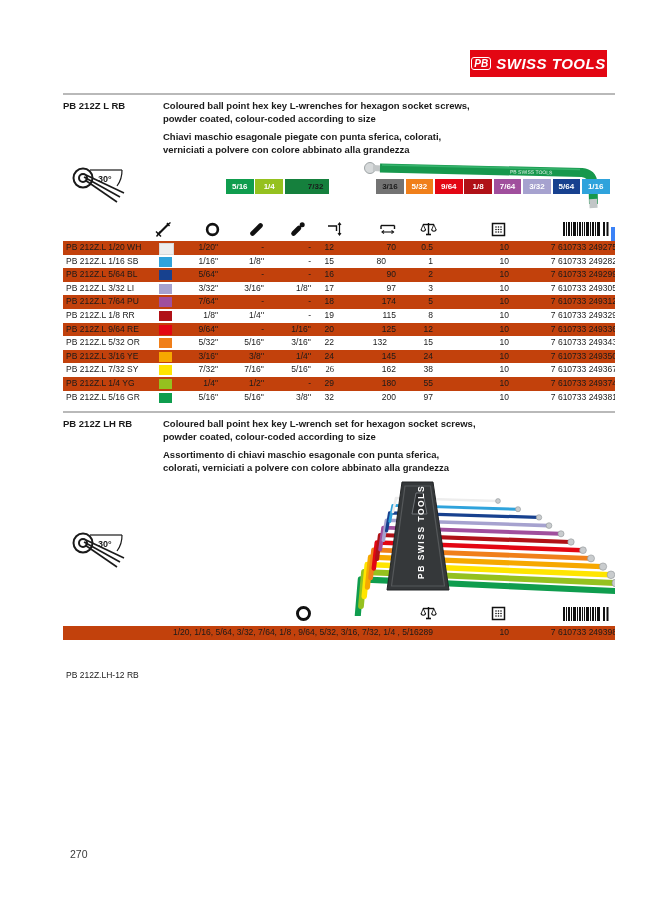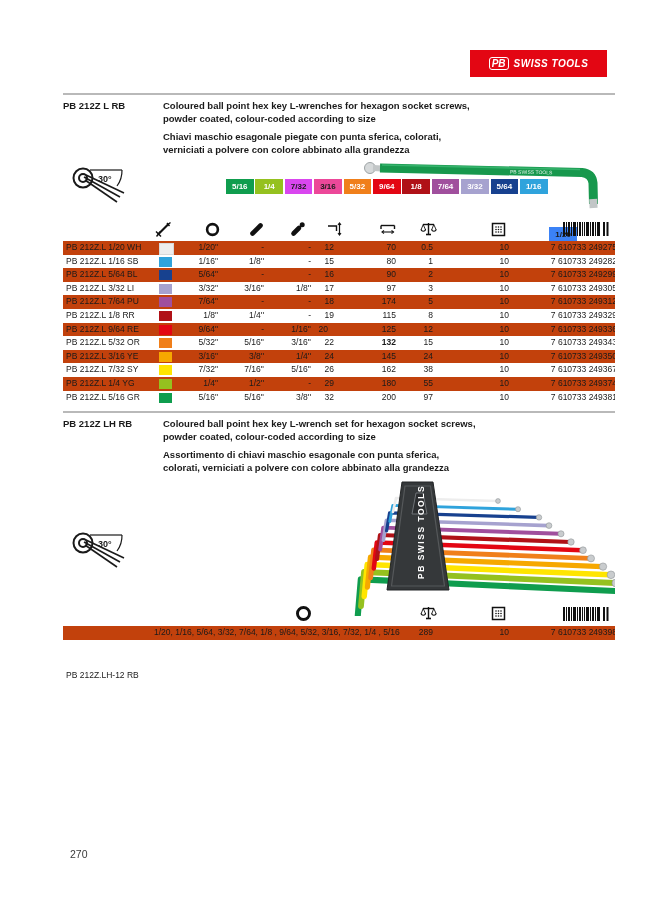--- a/index.html
+++ b/index.html
@@ -4,21 +4,21 @@
 <style>
   html,body{margin:0;padding:0;background:#fff;}
   #page{position:relative;width:615px;height:919px;background:#fff;overflow:hidden;
         font-family:"Liberation Sans",sans-serif;color:#1a1a1a;}
   .abs{position:absolute;}
   
   .logo{left:470px;top:50px;width:137px;height:27px;background:#e30613;display:flex;
         align-items:center;justify-content:center;}
   .logo .pb{color:#fff;border:1.5px solid #fff;border-radius:3px;font-weight:bold;
         font-style:italic;font-size:10px;line-height:11px;padding:0 2px;margin-right:5px;}
-  .logo .bt{color:#fff;font-weight:bold;font-style:italic;font-size:10px;letter-spacing:.5px;}
+  .logo .bt{color:#fff;font-weight:bold;font-style:italic;font-size:15px;letter-spacing:.5px;}
   
   .rule{height:2px;background:#b9b9b9;left:63px;width:557px;}
   
   .code{font-size:9.5px;font-weight:bold;}
   .desc{font-size:9.5px;font-weight:bold;line-height:12.5px;}
   
   #chips{left:226px;top:179px;display:flex;}
   .chip{width:27.6px;height:15px;margin-right:1.8px;display:flex;align-items:center;
         justify-content:center;font-size:8px;font-weight:bold;}
   
@@ -72,22 +72,22 @@
       <path d="M20,16 L222,20.5 Q232,21.5 233,31 L233.5,52" fill="none" stroke="#17984d" stroke-width="9"></path>
       <path d="M22,13 L220,17.5" stroke="#35b36c" stroke-width="1.6" fill="none"></path>
       <line x1="233.2" y1="47" x2="233.6" y2="56" stroke="#c2c6c7" stroke-width="8"></line>
       <text x="150" y="21.5" font-size="5" fill="#dff0e5" transform="rotate(1 150 21)">PB SWISS TOOLS</text>
     </svg>
   </div>
 
   <div id="chips" class="abs">
       <div class="chip" style="background: rgb(15, 157, 78); color: rgb(255, 255, 255);">5/16</div>
       <div class="chip" style="background: rgb(149, 193, 31); color: rgb(255, 255, 255);">1/4</div>
-      <div class="chip" style="background: #d946ef; color: rgb(26, 26, 26);">7/32</div>
-      <div class="chip" style="background: #ec4899; color: rgb(26, 26, 26);">3/16</div>
+      <div class="chip" style="background: #15803d; color: rgb(26, 26, 26); padding-left: 17px;">7/32</div>
+      <div class="chip" style="background: #737373; color: rgb(26, 26, 26); margin-left: 45px;">3/16</div>
       <div class="chip" style="background: rgb(240, 127, 26); color: rgb(255, 255, 255);">5/32</div>
       <div class="chip" style="background: rgb(227, 6, 19); color: rgb(255, 255, 255);">9/64</div>
       <div class="chip" style="background: rgb(176, 17, 23); color: rgb(255, 255, 255);">1/8</div>
       <div class="chip" style="background: rgb(160, 79, 157); color: rgb(255, 255, 255);">7/64</div>
       <div class="chip" style="background: rgb(166, 162, 207); color: rgb(255, 255, 255);">3/32</div>
       <div class="chip" style="background: rgb(23, 65, 143); color: rgb(255, 255, 255);">5/64</div>
       <div class="chip" style="background: rgb(47, 163, 220); color: rgb(255, 255, 255);">1/16</div>
       <div class="chip" style="background: #3b82f6; color: rgb(26, 26, 26); margin-top: 48px;">1/20</div>
     </div>
 
@@ -198,21 +198,21 @@
         <span class="cell r" style="left: 406px; width: 40px;">10</span>
         <span class="cell r" style="left: 444px; width: 110px;">7 610733 249275</span>
       </div>
       <div class="trow" style="top: 254.6px;">
         <span class="cell" style="left: 3px;">PB 212Z.L 1/16 SB</span>
         <span class="rowchip" style="background: rgb(47, 163, 220);"></span>
         <span class="cell r" style="left: 105px; width: 50px;">1/16"</span>
         <span class="cell r" style="left: 151px; width: 50px;">1/8''</span>
         <span class="cell r" style="left: 198px; width: 50px;">-</span>
         <span class="cell r" style="left: 231px; width: 40px;">15</span>
-        <span class="cell r" style="left: 293px; width: 40px;">80</span>
+        <span class="cell r" style="left: 283px; width: 40px;">80</span>
         <span class="cell r" style="left: 330px; width: 40px;">1</span>
         <span class="cell r" style="left: 406px; width: 40px;">10</span>
         <span class="cell r" style="left: 444px; width: 110px;">7 610733 249282</span>
       </div>
       <div class="trow stripe" style="top: 268.2px;">
         <span class="cell" style="left: 3px;">PB 212Z.L 5/64 BL</span>
         <span class="rowchip" style="background: rgb(23, 65, 143);"></span>
         <span class="cell r" style="left: 105px; width: 50px;">5/64"</span>
         <span class="cell r" style="left: 151px; width: 50px;">-</span>
         <span class="cell r" style="left: 198px; width: 50px;">-</span>
@@ -257,34 +257,34 @@
         <span class="cell r" style="left: 330px; width: 40px;">8</span>
         <span class="cell r" style="left: 406px; width: 40px;">10</span>
         <span class="cell r" style="left: 444px; width: 110px;">7 610733 249329</span>
       </div>
       <div class="trow stripe" style="top: 322.6px;">
         <span class="cell" style="left: 3px;">PB 212Z.L 9/64 RE</span>
         <span class="rowchip" style="background: rgb(227, 6, 19);"></span>
         <span class="cell r" style="left: 105px; width: 50px;">9/64"</span>
         <span class="cell r" style="left: 151px; width: 50px;">-</span>
         <span class="cell r" style="left: 198px; width: 50px;">1/16''</span>
-        <span class="cell r" style="left: 225px; width: 40px;">20</span>
+        <span class="cell r" style="left: 231px; width: 40px;">20</span>
         <span class="cell r" style="left: 293px; width: 40px;">125</span>
         <span class="cell r" style="left: 330px; width: 40px;">12</span>
         <span class="cell r" style="left: 406px; width: 40px;">10</span>
         <span class="cell r" style="left: 444px; width: 110px;">7 610733 249336</span>
       </div>
       <div class="trow" style="top: 336.2px;">
         <span class="cell" style="left: 3px;">PB 212Z.L 5/32 OR</span>
         <span class="rowchip" style="background: rgb(240, 127, 26);"></span>
         <span class="cell r" style="left: 105px; width: 50px;">5/32"</span>
         <span class="cell r" style="left: 151px; width: 50px;">5/16''</span>
         <span class="cell r" style="left: 198px; width: 50px;">3/16''</span>
         <span class="cell r" style="left: 231px; width: 40px;">22</span>
-        <span class="cell r" style="left: 293px; width: 40px; font-weight: bold;">132</span>
+        <span class="cell r" style="left: 284px; width: 40px;">132</span>
         <span class="cell r" style="left: 330px; width: 40px;">15</span>
         <span class="cell r" style="left: 406px; width: 40px;">10</span>
         <span class="cell r" style="left: 444px; width: 110px;">7 610733 249343</span>
       </div>
       <div class="trow stripe" style="top: 349.8px;">
         <span class="cell" style="left: 3px;">PB 212Z.L 3/16 YE</span>
         <span class="rowchip" style="background: rgb(246, 168, 0);"></span>
         <span class="cell r" style="left: 105px; width: 50px;">3/16"</span>
         <span class="cell r" style="left: 151px; width: 50px;">3/8''</span>
         <span class="cell r" style="left: 198px; width: 50px;">1/4''</span>
@@ -293,21 +293,21 @@
         <span class="cell r" style="left: 330px; width: 40px;">24</span>
         <span class="cell r" style="left: 406px; width: 40px;">10</span>
         <span class="cell r" style="left: 444px; width: 110px;">7 610733 249350</span>
       </div>
       <div class="trow" style="top: 363.4px;">
         <span class="cell" style="left: 3px;">PB 212Z.L 7/32 SY</span>
         <span class="rowchip" style="background: rgb(255, 229, 0);"></span>
         <span class="cell r" style="left: 105px; width: 50px;">7/32"</span>
         <span class="cell r" style="left: 151px; width: 50px;">7/16''</span>
         <span class="cell r" style="left: 198px; width: 50px;">5/16''</span>
-        <span class="cell r" style="left: 231px; width: 40px;">26</span>
+        <span class="cell r" style="left: 231px; width: 40px; font-family: Liberation Serif, serif;">26</span>
         <span class="cell r" style="left: 293px; width: 40px;">162</span>
         <span class="cell r" style="left: 330px; width: 40px;">38</span>
         <span class="cell r" style="left: 406px; width: 40px;">10</span>
         <span class="cell r" style="left: 444px; width: 110px;">7 610733 249367</span>
       </div>
       <div class="trow stripe" style="top: 377px;">
         <span class="cell" style="left: 3px;">PB 212Z.L 1/4 YG</span>
         <span class="rowchip" style="background: rgb(149, 193, 31);"></span>
         <span class="cell r" style="left: 105px; width: 50px;">1/4"</span>
         <span class="cell r" style="left: 151px; width: 50px;">1/2''</span>
@@ -441,20 +441,20 @@
         <rect x="32" y="0" width="1" height="14"></rect>
           <rect x="34" y="0" width="3" height="14"></rect>
         <rect x="40" y="0" width="2" height="14"></rect>
           <rect x="43.5" y="0" width="2" height="14"></rect>
       </g>
     </svg>
   </div>
 
   <div class="trow stripe" style="top:626px;">
     <span class="cell" style="left:3px;margin-top:43px;">PB 212Z.LH-12 RB</span>
-    <span class="cell" style="left:91px;text-align:right;">1/20, 1/16, 5/64, 3/32, 7/64, 1/8 , 9/64, 5/32, 3/16, 7/32, 1/4 , 5/16</span>
+    <span class="cell" style="left:110px;text-align:right;">1/20, 1/16, 5/64, 3/32, 7/64, 1/8 , 9/64, 5/32, 3/16, 7/32, 1/4 , 5/16</span>
     <span class="cell r" style="left:330px;width:40px;">289</span>
     <span class="cell r" style="left:406px;width:40px;">10</span>
     <span class="cell r" style="left:444px;width:110px;">7 610733 249398</span>
   </div>
 
   <div class="abs pagenum">270</div>
 </div>
 
 </body></html>

